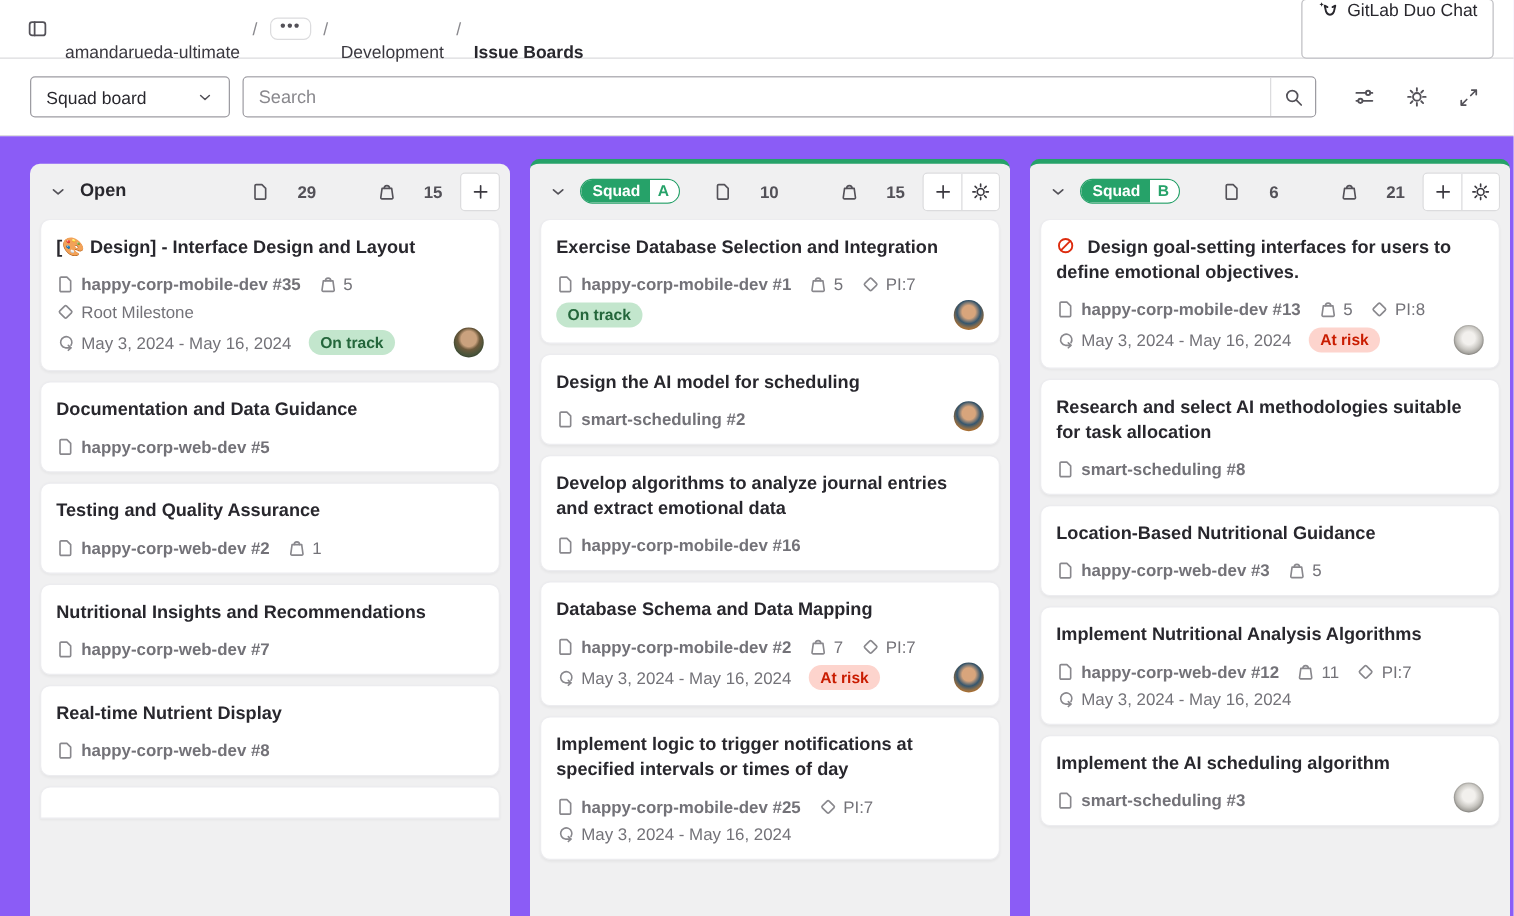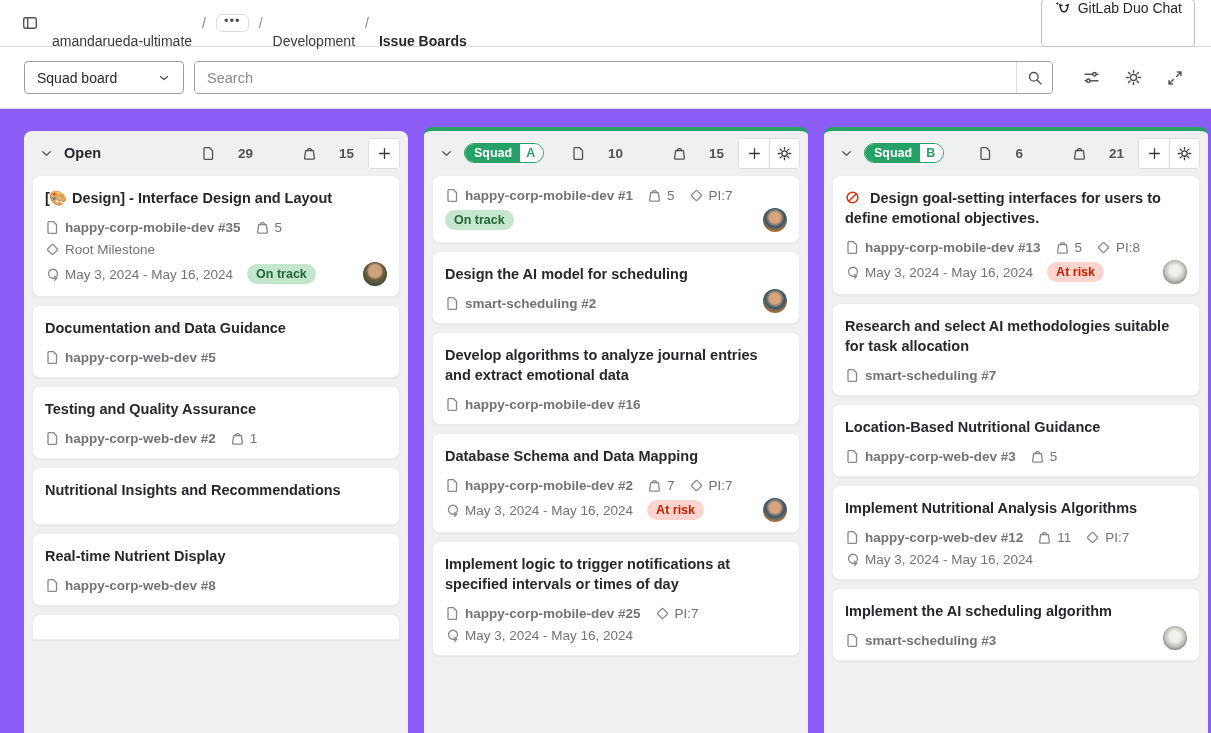--- a/index.html
+++ b/index.html
@@ -297,20 +297,31 @@
 
     </div>
 
   </article>
 
   <article class="card">
     <h3 class="card-title">
       
       <span>Nutritional Insights and Recommendations</span>
     </h3>
+    <div class="card-meta">
+      <span class="meta-item">
+        <span>
+          <svg class="ic" width="15" height="15" viewBox="0 0 16 16">
+                  <path d="M4.2 1.8h4.9l3.2 3.2v8.2a1 1 0 0 1-1 1H4.2a1 1 0 0 1-1-1V2.8a1 1 0 0 1 1-1z"></path>
+                </svg>
+        </span>
+        <span class="issue-ref">happy-corp-web-dev #7</span>
+      </span>
+
+    </div>
 
   </article>
 
   <article class="card">
     <h3 class="card-title">
       
       <span>Real-time Nutrient Display</span>
     </h3>
     <div class="card-meta">
       <span class="meta-item">
@@ -373,20 +384,24 @@
             <svg class="ic" width="15" height="15" viewBox="0 0 16 16">
                 <circle cx="8" cy="8" r="2.9"></circle>
                 <path d="M8 1.4v2M8 12.6v2M1.4 8h2M12.6 8h2M3.3 3.3l1.4 1.4M11.3 11.3l1.4 1.4M12.7 3.3l-1.4 1.4M4.7 11.3l-1.4 1.4"></path>
               </svg>
           </span>
         </button>
       </span>
     </div>
     <div class="card-list">
   <article class="card">
+    <h3 class="card-title">
+      
+      <span>Exercise Database Selection and Integration</span>
+    </h3>
     <div class="card-meta">
       <span class="meta-item">
         <span>
           <svg class="ic" width="15" height="15" viewBox="0 0 16 16">
                   <path d="M4.2 1.8h4.9l3.2 3.2v8.2a1 1 0 0 1-1 1H4.2a1 1 0 0 1-1-1V2.8a1 1 0 0 1 1-1z"></path>
                 </svg>
         </span>
         <span class="issue-ref">happy-corp-mobile-dev #1</span>
       </span>
       <span class="meta-item">
@@ -639,21 +654,21 @@
       
       <span>Research and select AI methodologies suitable for task allocation</span>
     </h3>
     <div class="card-meta">
       <span class="meta-item">
         <span>
           <svg class="ic" width="15" height="15" viewBox="0 0 16 16">
                   <path d="M4.2 1.8h4.9l3.2 3.2v8.2a1 1 0 0 1-1 1H4.2a1 1 0 0 1-1-1V2.8a1 1 0 0 1 1-1z"></path>
                 </svg>
         </span>
-        <span class="issue-ref">smart-scheduling #7</span>
+        <span class="issue-ref">smart-scheduling #8</span>
       </span>
 
     </div>
 
   </article>
 
   <article class="card">
     <h3 class="card-title">
       
       <span>Location-Based Nutritional Guidance</span>

